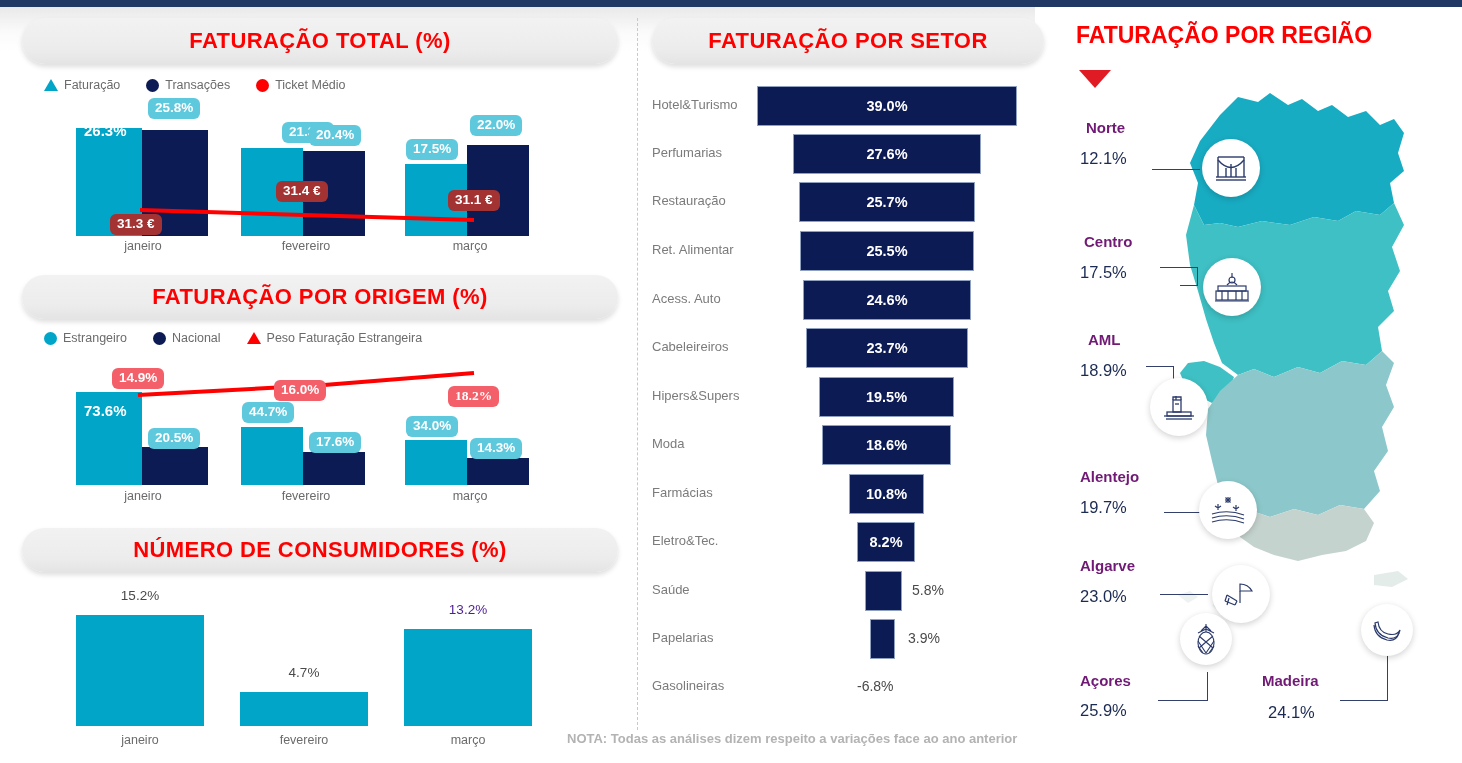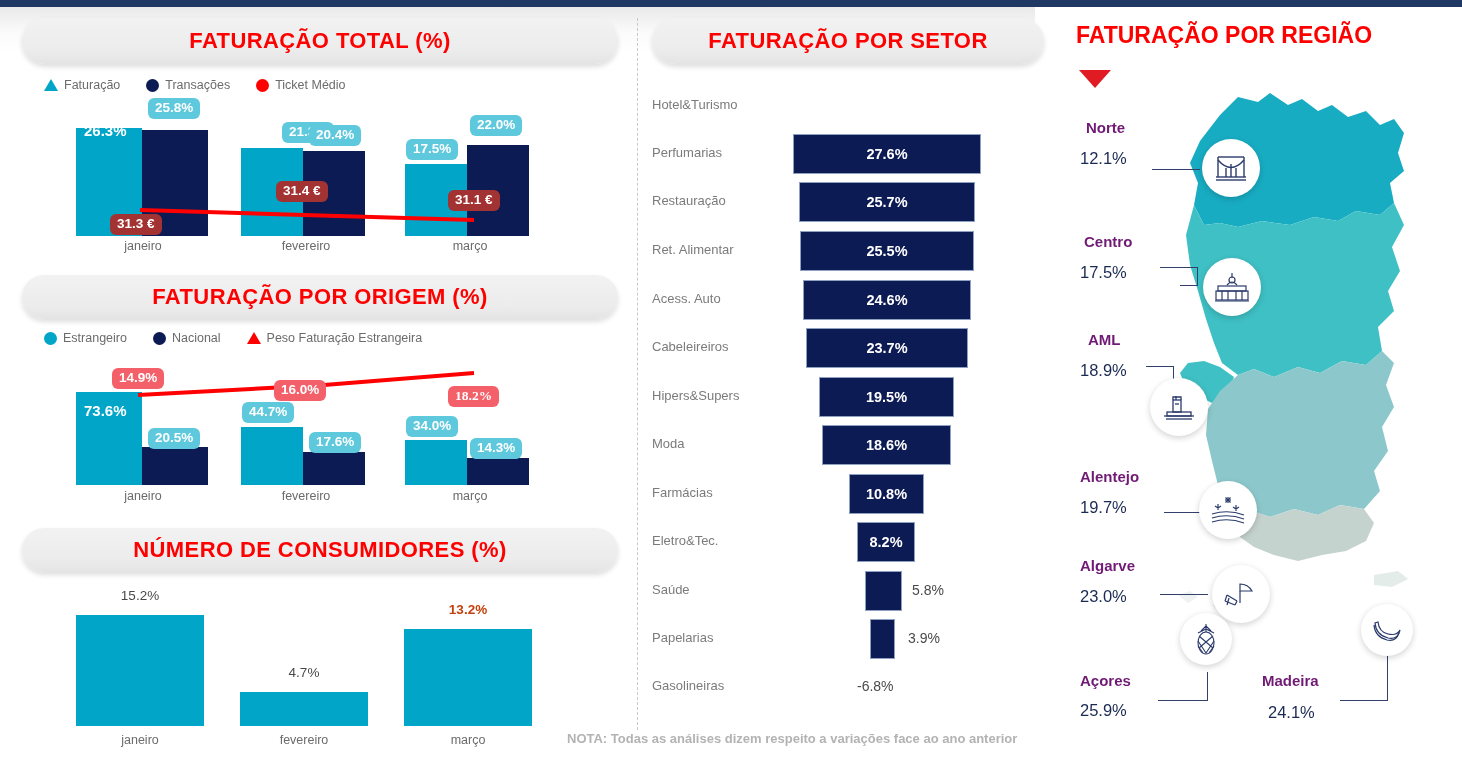--- a/index.html
+++ b/index.html
@@ -234,35 +234,38 @@
   <span>NÚMERO DE CONSUMIDORES (%)</span>
 </div>
 
 <div class="plot" style="left:76px; top:600px; width:500px; height:126px;">
   <div class="bar teal" style="left:0px; width:128px; height:111px;"></div>
   <div class="bar teal" style="left:164px; width:128px; height:34px;"></div>
   <div class="bar teal" style="left:328px; width:128px; height:97px;"></div>
 
   <span class="xlabel" style="left:0px; top:-12px; width:128px; color:#4a4a4a; font-size:13.5px;">15.2%</span>
   <span class="xlabel" style="left:164px; top:65px; width:128px; color:#4a4a4a; font-size:13.5px;">4.7%</span>
-  <span class="xlabel" style="left:328px; top:2px; width:128px; color:#c2410c; font-size:13.5px;font-weight:bold;">13.2%</span>
+  <span class="xlabel" style="left:328px; top:2px; width:128px; color:#4c1d95; font-size:13.5px;">13.2%</span>
 </div>
 
 <span class="xlabel" style="left:76px; top:733px; width:128px;">janeiro</span>
 <span class="xlabel" style="left:240px; top:733px; width:128px;">fevereiro</span>
 <span class="xlabel" style="left:404px; top:733px; width:128px;">março</span>
 
 <div class="pill" style="left:652px; top:18px; width:392px; height:46px;">
   <span>FATURAÇÃO POR SETOR</span>
 </div>
 
 <div style="position:absolute; left:652px; top:86px; width:380px; height:625px;">
 
   <div class="sector-row" style="top:0px; left:0; width:380px;">
     <span class="sector-name">Hotel&amp;Turismo</span>
+    <div class="sector-bar" style="left:105px; width:260px;">
+      <span class="v">39.0%</span>
+    </div>
   </div>
 
   <div class="sector-row" style="top:48px; left:0; width:380px;">
     <span class="sector-name">Perfumarias</span>
     <div class="sector-bar" style="left:141px; width:188px;">
       <span class="v">27.6%</span>
     </div>
   </div>
 
   <div class="sector-row" style="top:96px; left:0; width:380px;">

